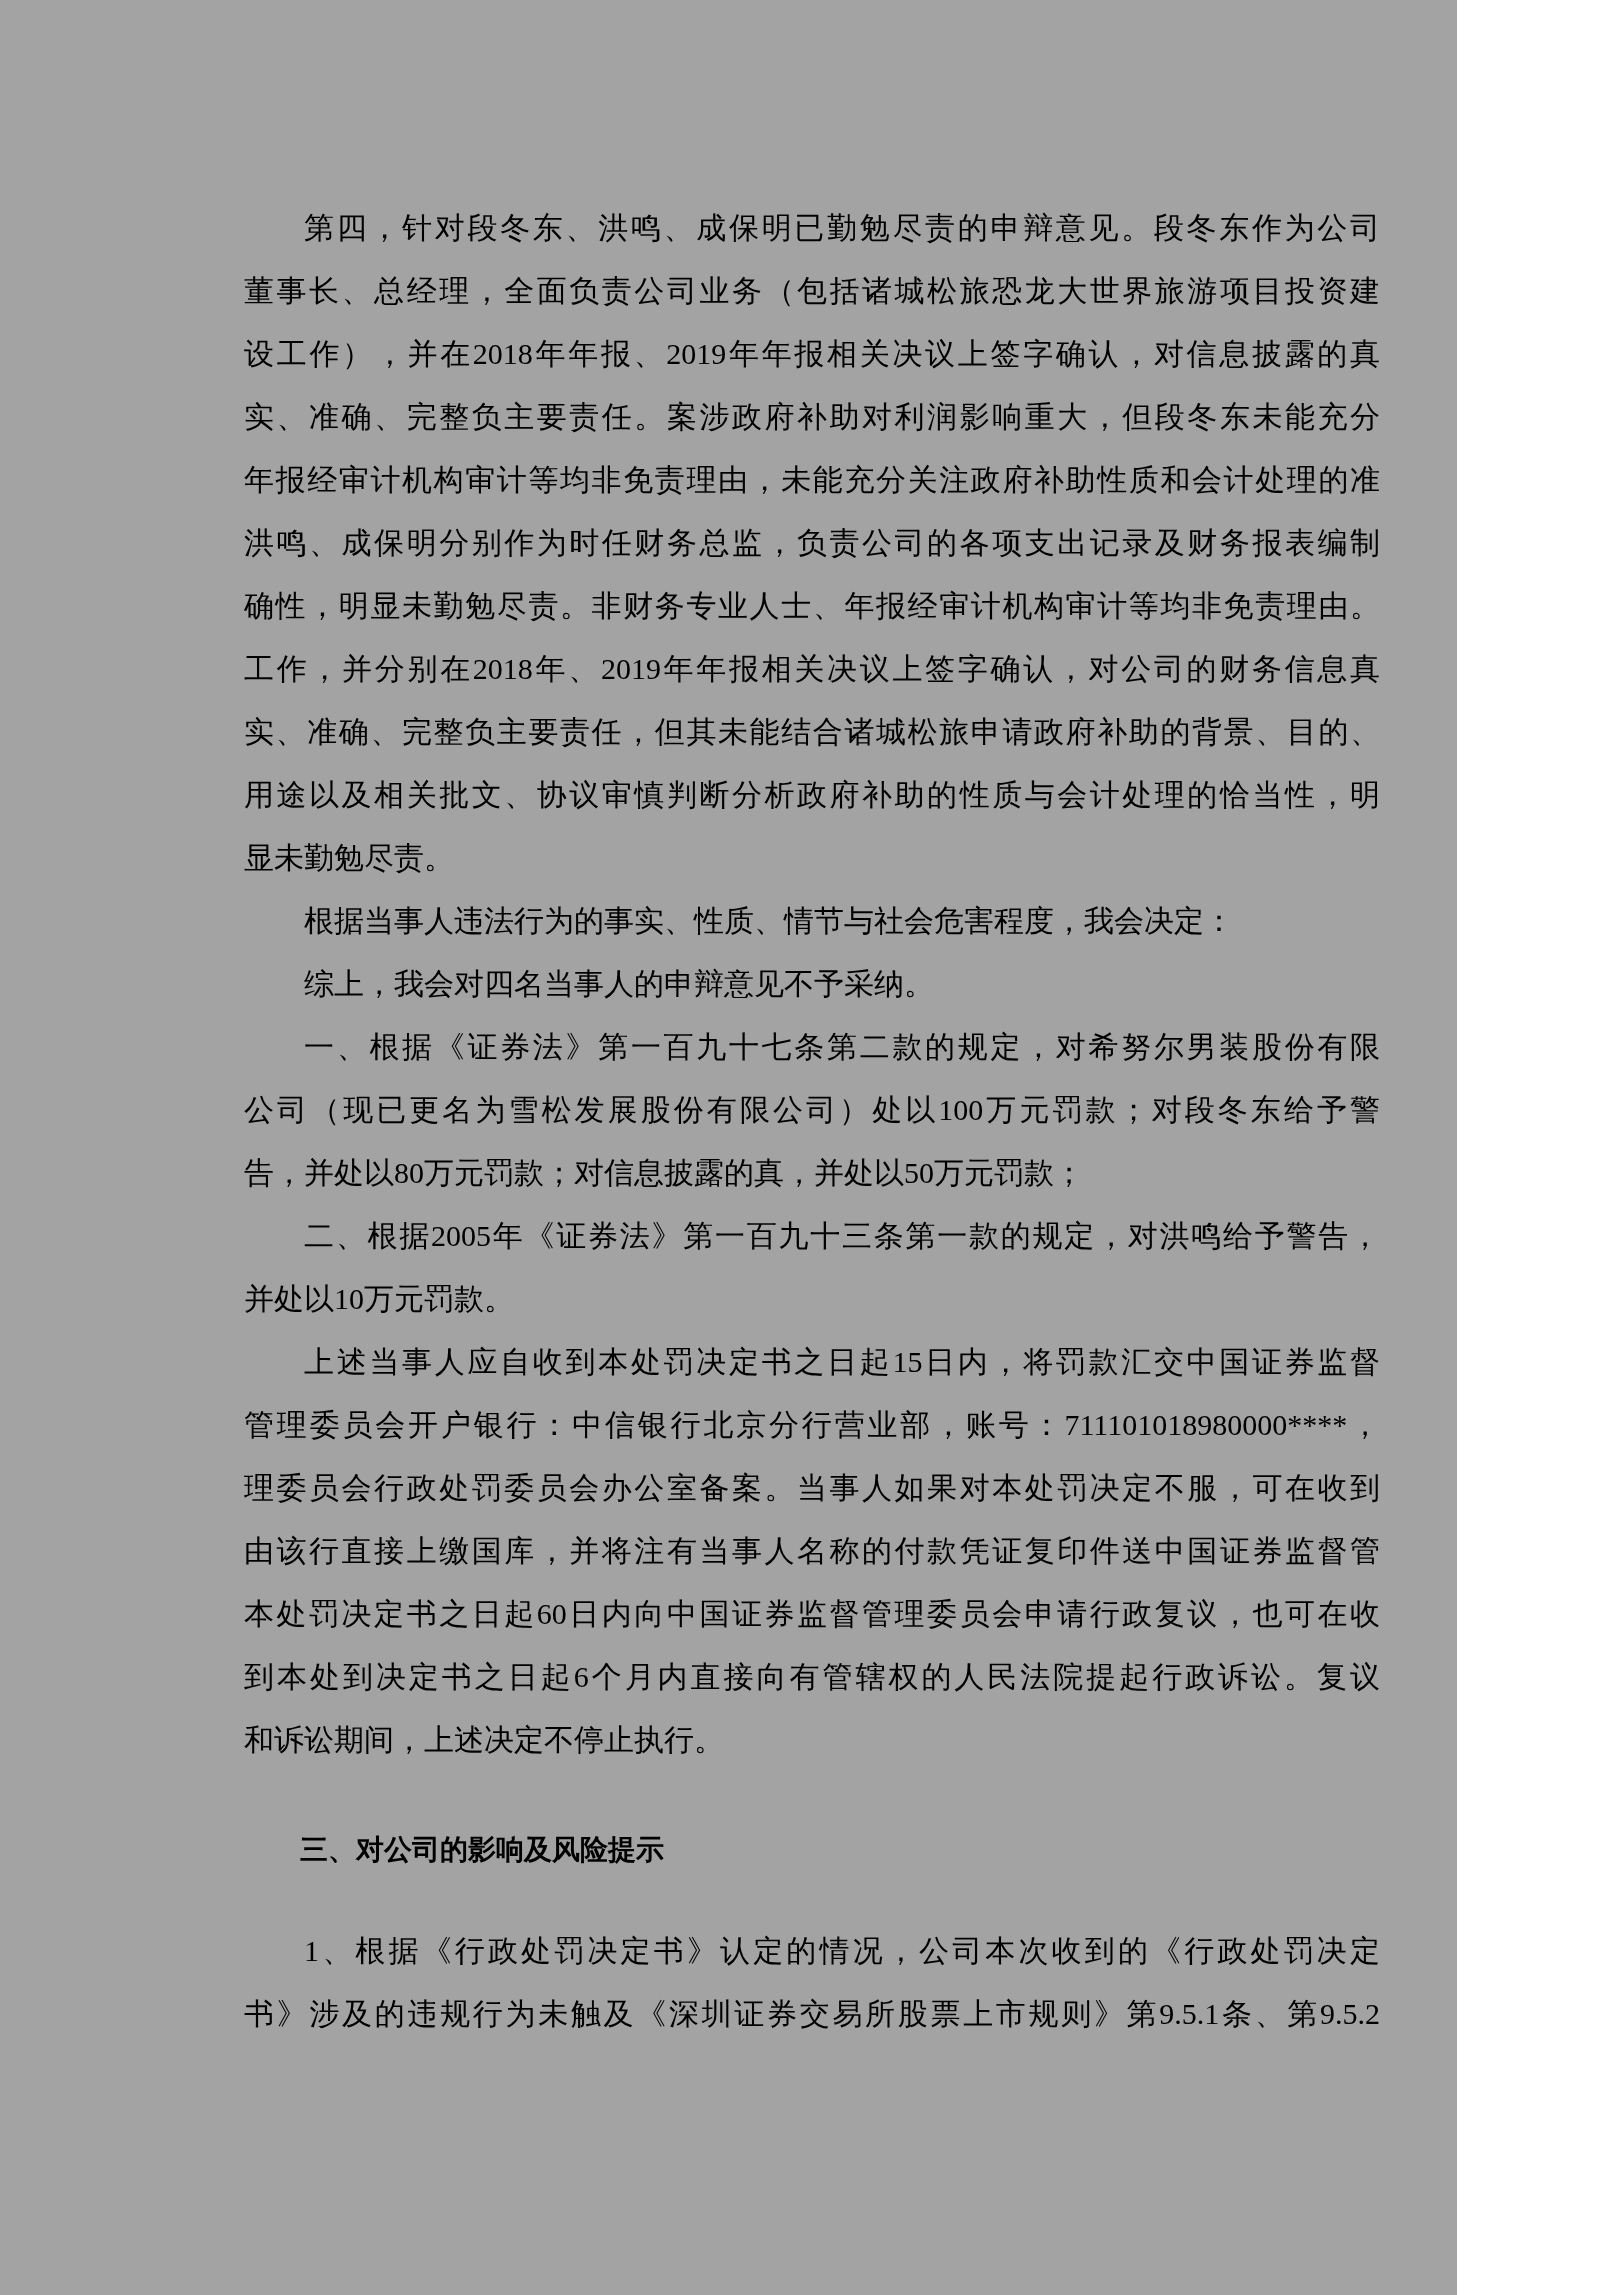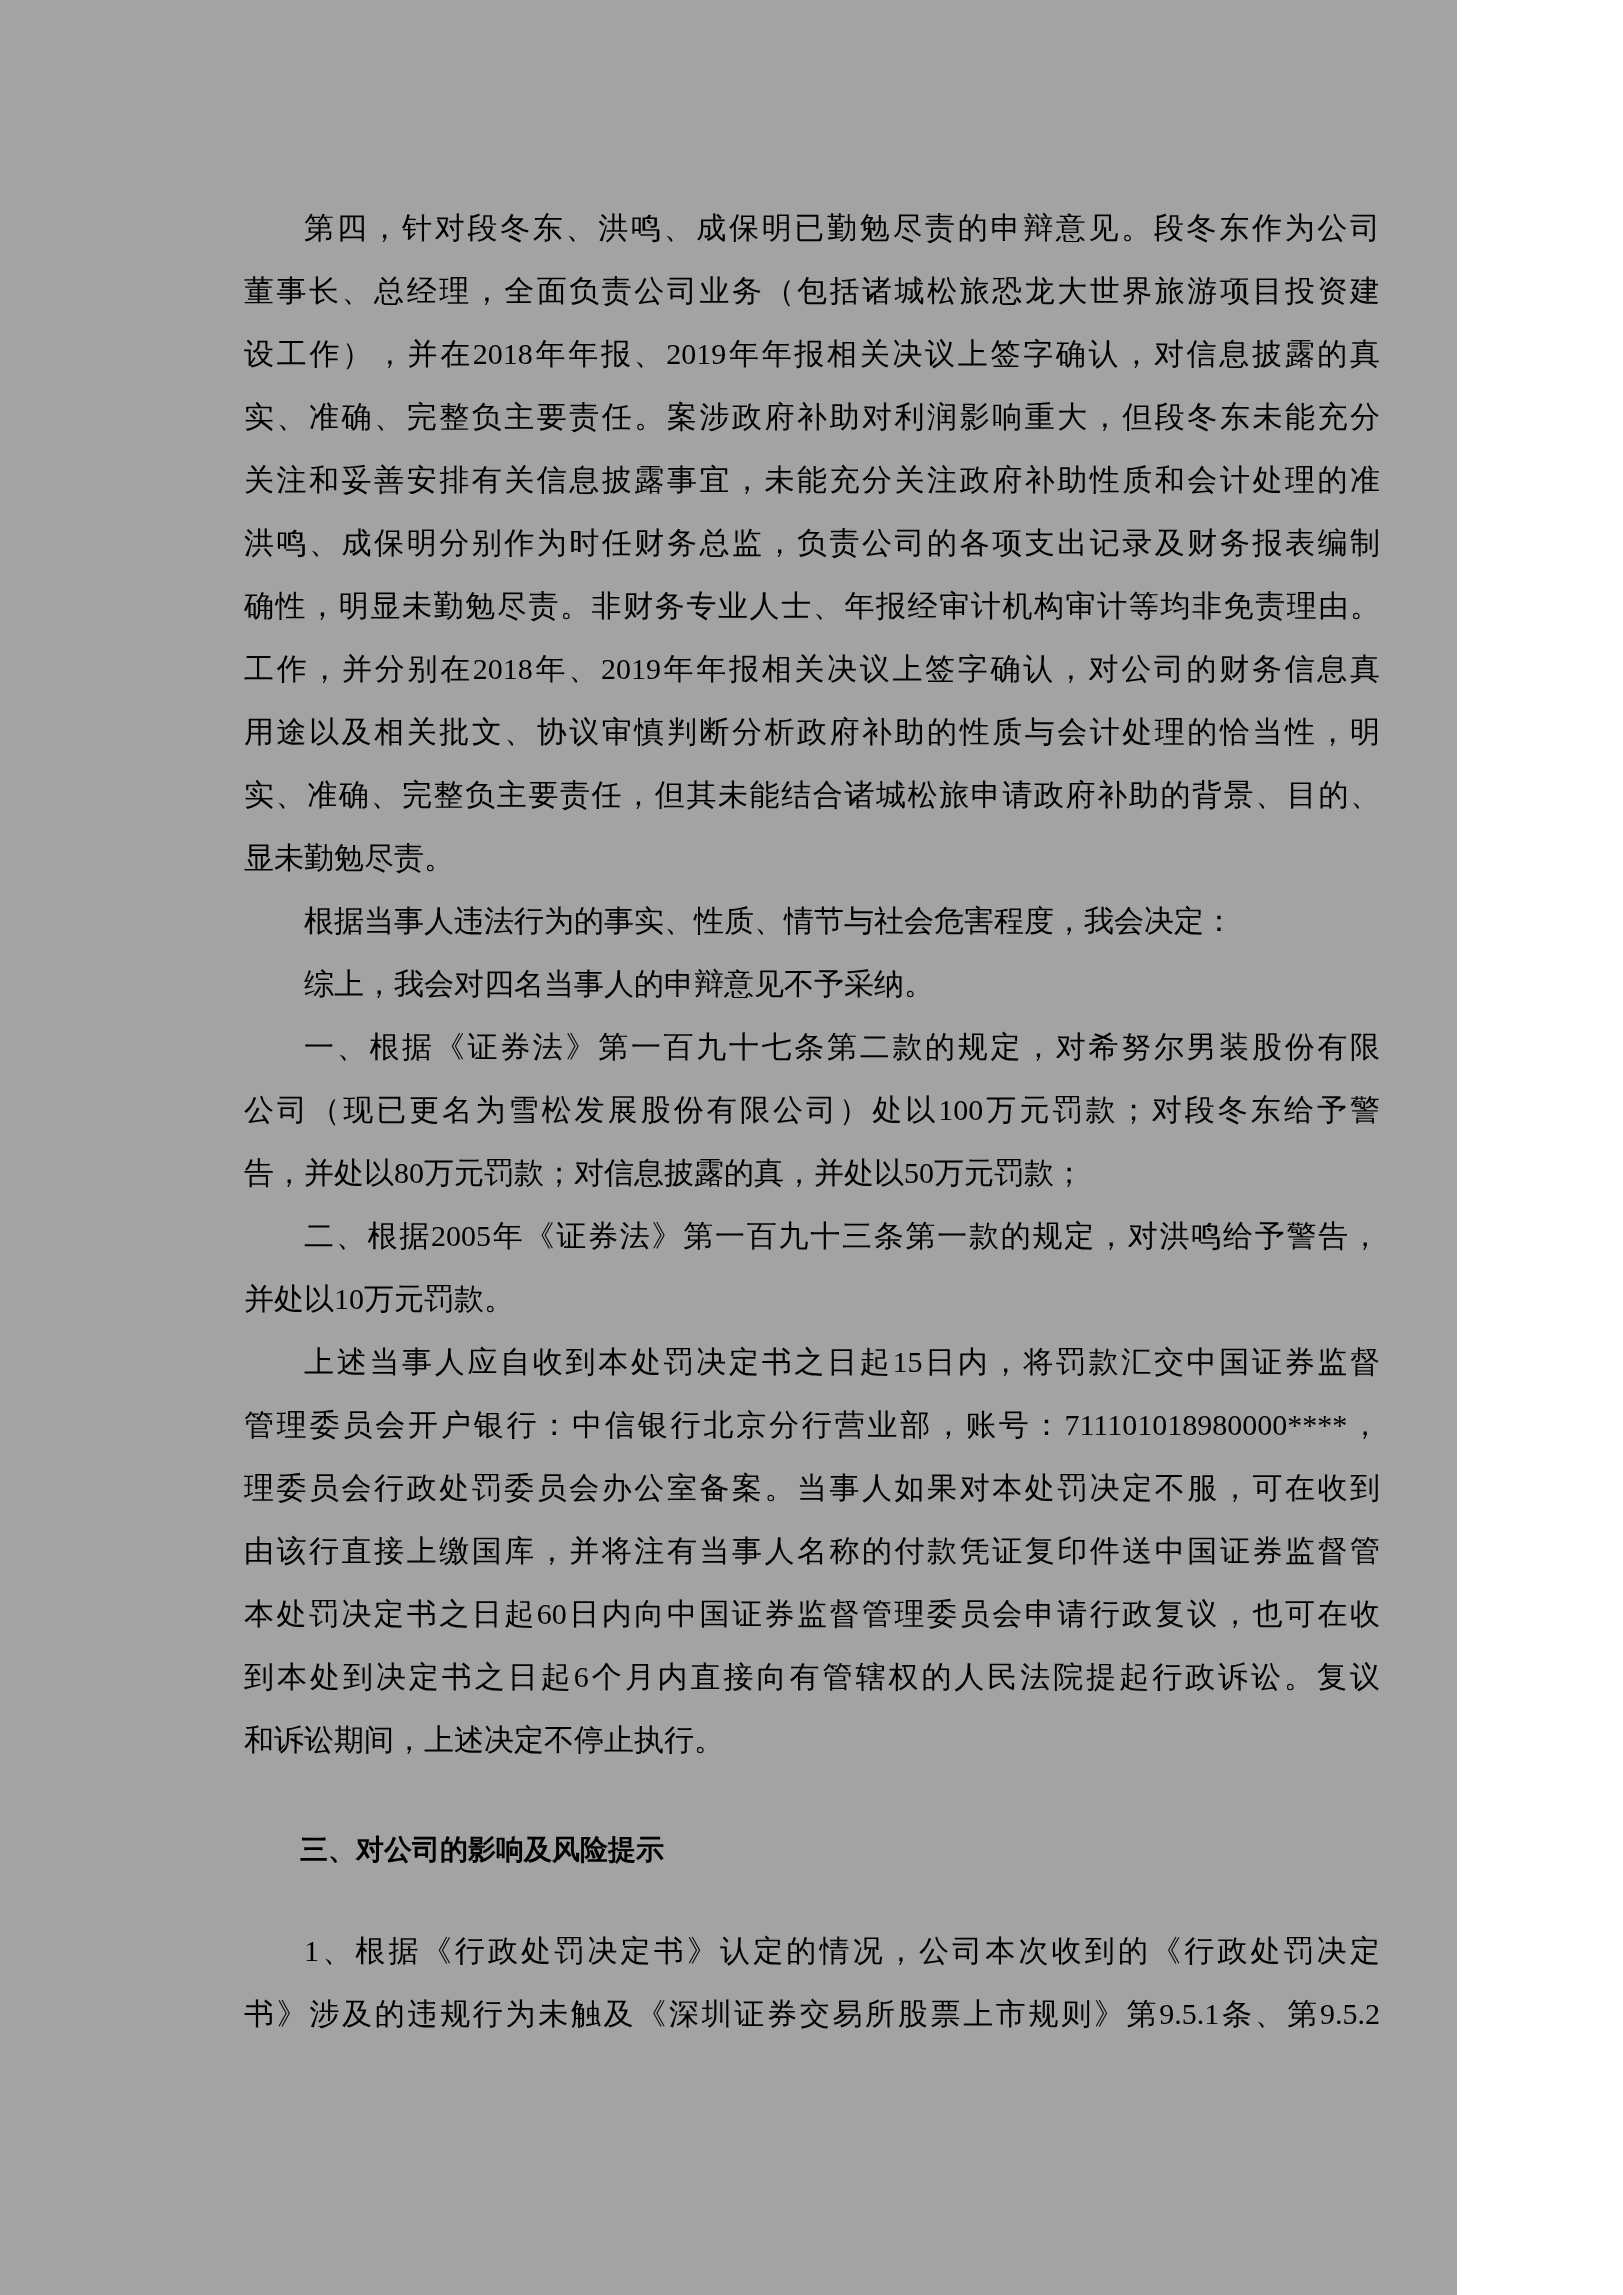--- a/index.html
+++ b/index.html
@@ -54,26 +54,26 @@
 <body>
 
 <div class="page">
   <div class="text-column">
     <div id="paras-before">
         <div class="paragraph">
           <div class="text-line indent fill">第四，针对段冬东、洪鸣、成保明已勤勉尽责的申辩意见。段冬东作为公司</div>
           <div class="text-line fill">董事长、总经理，全面负责公司业务（包括诸城松旅恐龙大世界旅游项目投资建</div>
           <div class="text-line fill">设工作），并在2018年年报、2019年年报相关决议上签字确认，对信息披露的真</div>
           <div class="text-line fill">实、准确、完整负主要责任。案涉政府补助对利润影响重大，但段冬东未能充分</div>
-          <div class="text-line fill">关注和妥善安排有关信息披露事宜，未能充分关注政府补助性质和会计处理的准</div>
+          <div class="text-line fill">年报经审计机构审计等均非免责理由，未能充分关注政府补助性质和会计处理的准</div>
           <div class="text-line fill">洪鸣、成保明分别作为时任财务总监，负责公司的各项支出记录及财务报表编制</div>
           <div class="text-line fill">确性，明显未勤勉尽责。非财务专业人士、年报经审计机构审计等均非免责理由。</div>
           <div class="text-line fill">工作，并分别在2018年、2019年年报相关决议上签字确认，对公司的财务信息真</div>
+          <div class="text-line fill">实、准确、完整负主要责任，但其未能结合诸城松旅申请政府补助的背景、目的、</div>
           <div class="text-line fill">用途以及相关批文、协议审慎判断分析政府补助的性质与会计处理的恰当性，明</div>
-          <div class="text-line fill">实、准确、完整负主要责任，但其未能结合诸城松旅申请政府补助的背景、目的、</div>
           <div class="text-line">显未勤勉尽责。</div>
         </div>
         <div class="paragraph">
           <div class="text-line indent">根据当事人违法行为的事实、性质、情节与社会危害程度，我会决定：</div>
         </div>
         <div class="paragraph">
           <div class="text-line indent">综上，我会对四名当事人的申辩意见不予采纳。</div>
         </div>
         <div class="paragraph">
           <div class="text-line indent fill">一、根据《证券法》第一百九十七条第二款的规定，对希努尔男装股份有限</div>

